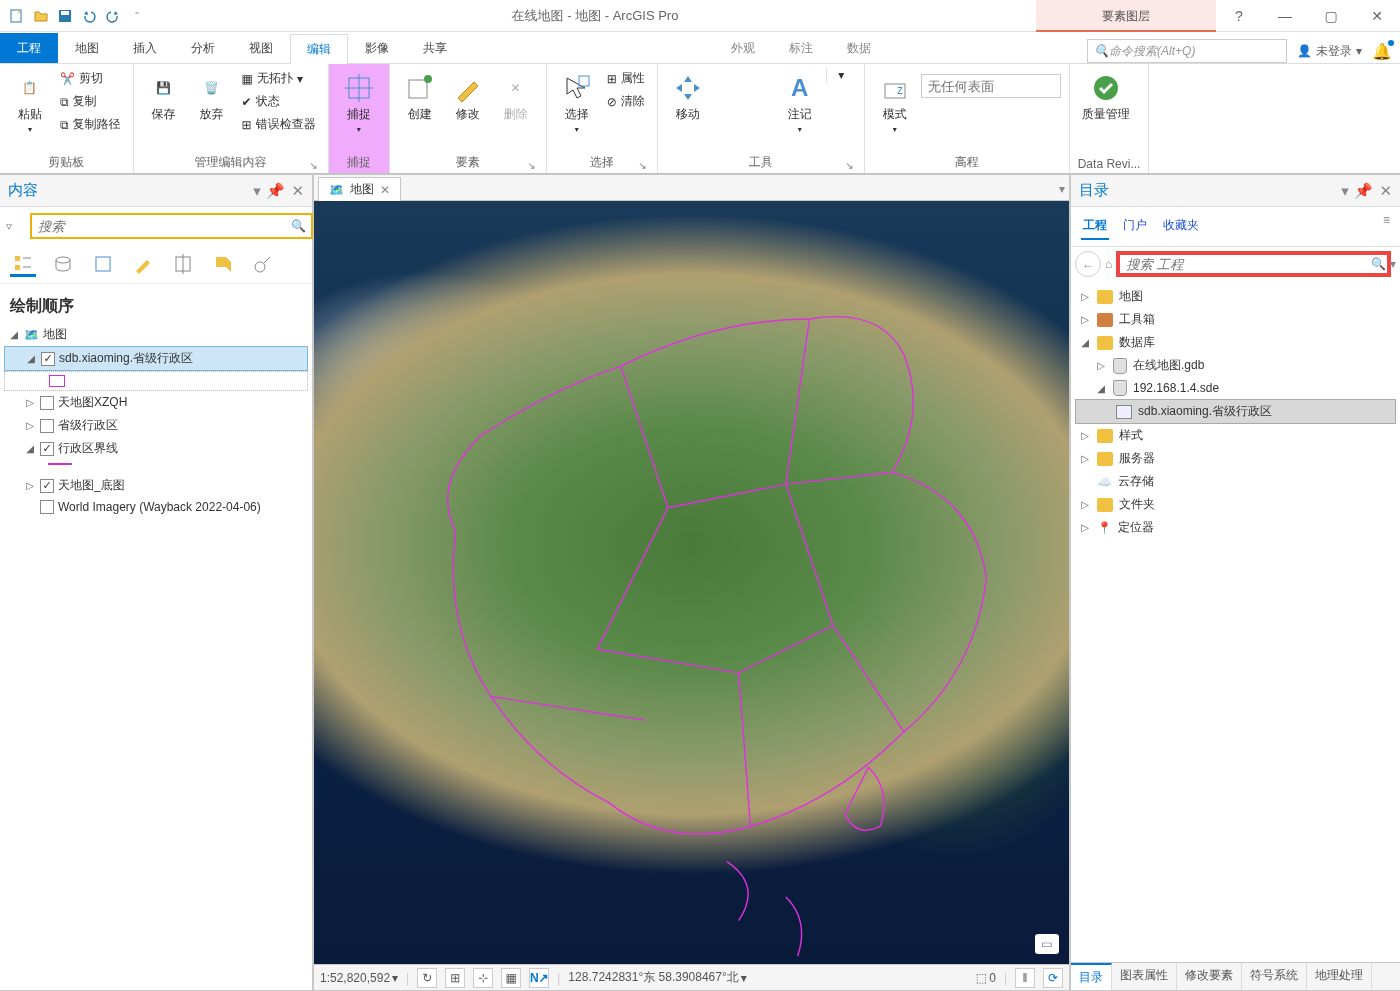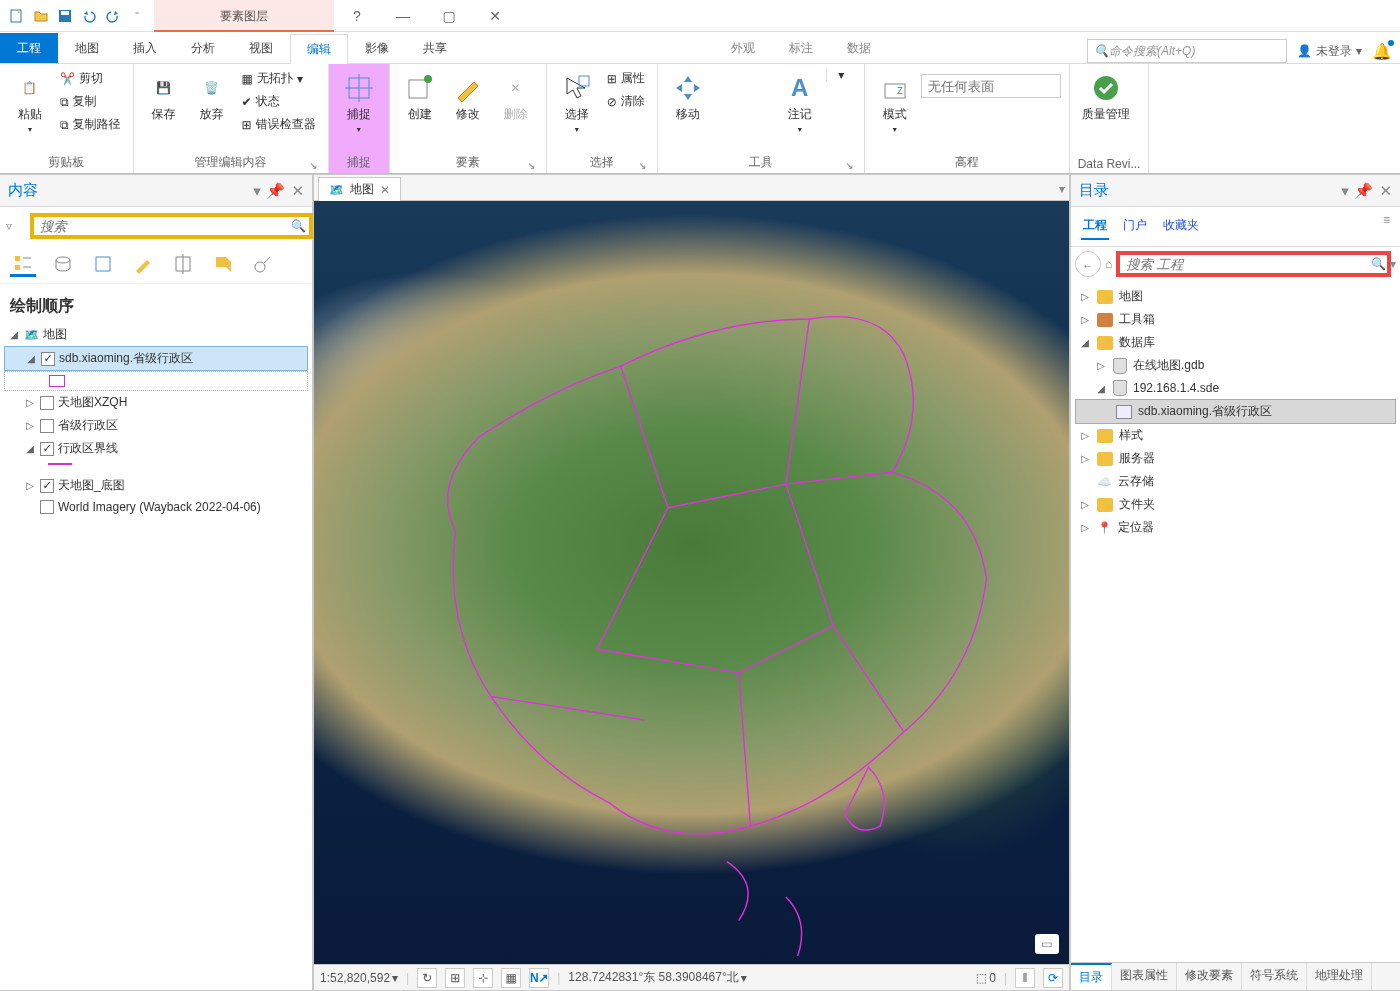--- a/index.html
+++ b/index.html
@@ -43,21 +43,21 @@
 .panel-left { width: 313px; border-left: none; }
 .panel-center { flex: 1; display: flex; flex-direction: column; }
 .panel-right { width: 330px; border-right: none; }
 
 .panel-header { height: 32px; background: #f5f5f5; border-bottom: 1px solid #dcdcdc; display: flex; align-items: center; padding: 0 8px; color: #0078d4; font-size: 15px; }
 .panel-header .hdr-controls { margin-left: auto; display: flex; gap: 6px; color: #888; }
 
 
 .search-row { display: flex; padding: 6px; gap: 4px; align-items: center; }
 .filter-ico { width: 20px; color: #888; }
-.search-input { flex: 1; height: 26px; border: 4px solid #eab308; padding: 0 6px; color: #999; font-style: italic; }
+.search-input { flex: 1; height: 26px; border: 2px solid #eab308; padding: 0 6px; color: #999; font-style: italic; }
 .toolbar-row { display: flex; gap: 14px; padding: 6px 10px; border-bottom: 1px solid #eee; }
 .tb-ico { width: 26px; height: 26px; display: flex; align-items: center; justify-content: center; cursor: pointer; }
 .tb-ico.active { border-bottom: 3px solid #0078d4; }
 
 .tree { padding: 6px 4px; overflow: auto; flex: 1; }
 .tree-section { padding: 6px 6px; font-weight: bold; font-size: 16px; }
 .tree-item { display: flex; align-items: center; gap: 4px; padding: 3px 4px; cursor: pointer; }
 .tree-item.selected { background: #cde6f7; border: 1px solid #7bb6e0; }
 .tree-item.ghost { border: 1px dotted #bbb; }
 .expander { width: 12px; color: #666; font-size: 10px; text-align: center; }
@@ -129,20 +129,21 @@
         </svg>
       </span>
     <span class="qat-btn">
         <svg width="16" height="16">
           <path d="M6 4 A5 5 0 1 0 12 8" fill="none" stroke="#2a7ab0" stroke-width="1.5"></path>
           <path d="M10 3 L13 6 L9 7 Z" fill="#2a7ab0"></path>
         </svg>
       </span>
     <span class="qat-btn" style="color:#888">⁼</span>
   </div>
+  <div class="title-center">在线地图 - 地图 - ArcGIS Pro</div>
   <div class="title-context">要素图层</div>
   <div class="win-controls">
     <div class="win-btn">?</div>
     <div class="win-btn">—</div>
     <div class="win-btn">▢</div>
     <div class="win-btn">✕</div>
   </div>
 </div>
 
 <div class="ribbon-tabs">

